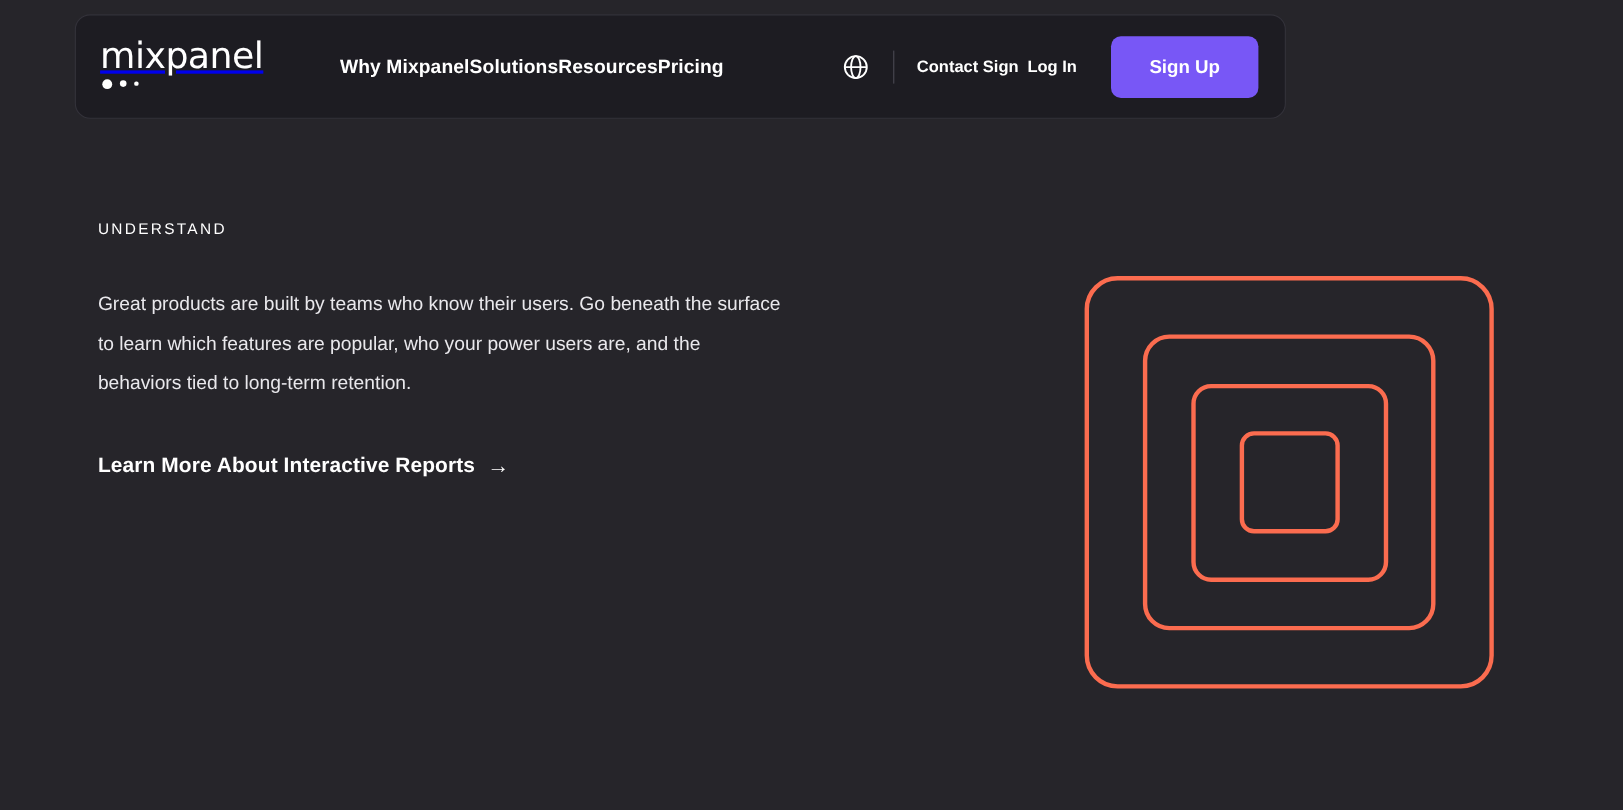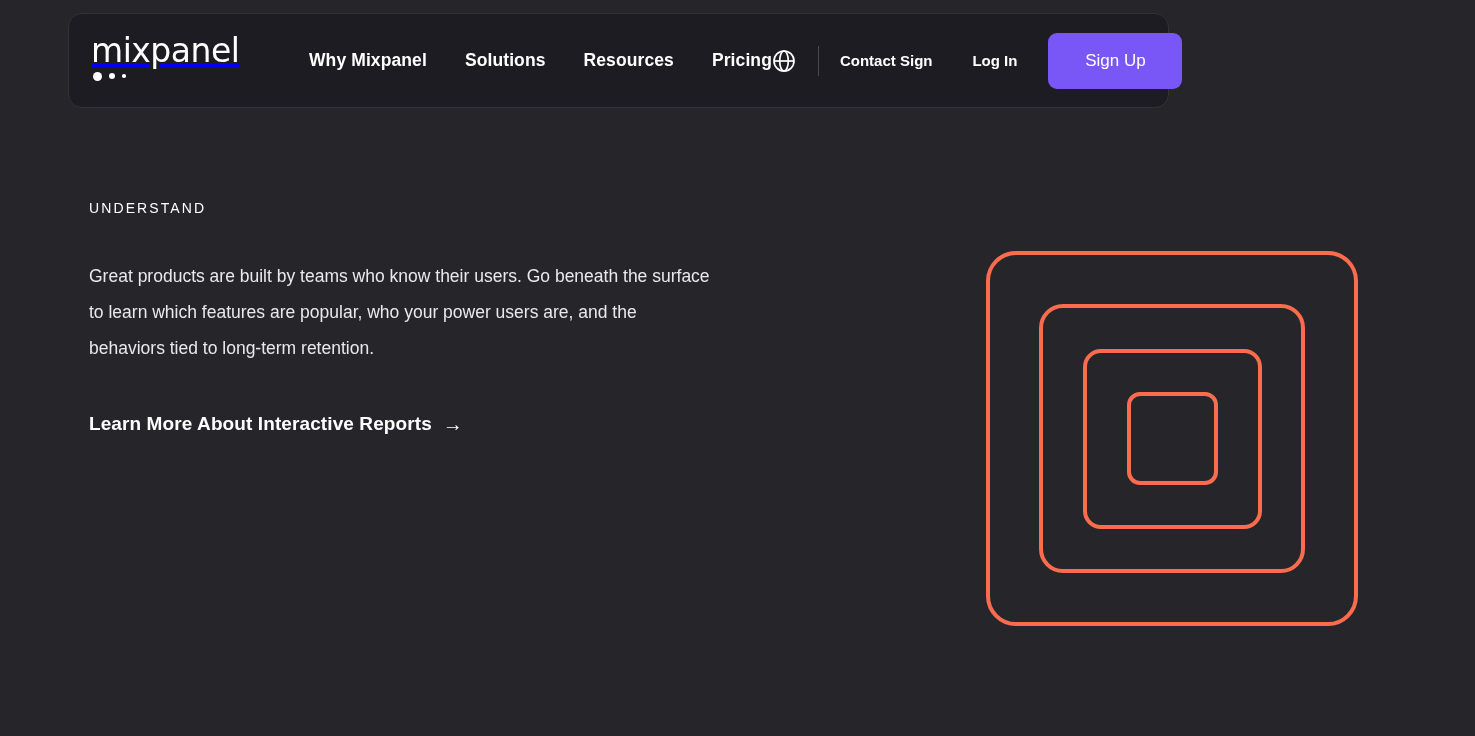--- a/index.html
+++ b/index.html
@@ -57,21 +57,20 @@
     margin-left: 2px;
   }
   .dot { background: #ffffff; border-radius: 50%; display: block; }
   .dot.d1 { width: 9px;   height: 9px; }
   .dot.d2 { width: 6px;   height: 6px; }
   .dot.d3 { width: 3.5px; height: 3.5px; }
 
   .nav {
     display: flex;
     align-items: center;
-    gap: 38px;
     margin-left: 78px;
   }
   .nav-link {
     color: #ffffff;
     font-size: 17.5px;
     font-weight: bold;
     letter-spacing: 0.1px;
     text-decoration: none;
     white-space: nowrap;
     cursor: pointer;
@@ -95,33 +94,33 @@
     margin: 0 21px 0 22px;
   }
   .util-link {
     color: #ffffff;
     font-size: 15px;
     font-weight: bold;
     text-decoration: none;
     white-space: nowrap;
     cursor: pointer;
   }
-  .util-link + .util-link { margin-left: 40px; }
+  .util-link + .util-link { margin-left: 8px; }
 
   .signup-btn {
     margin-left: 31px;
     width: 134px;
     height: 56px;
     background: #7857f6;
     border: none;
     border-radius: 9px;
     color: #ffffff;
     font-family: "Liberation Sans", sans-serif;
     font-size: 17px;
-    font-weight: normal;
+    font-weight: bold;
     cursor: pointer;
     display: flex;
     align-items: center;
     justify-content: center;
   }
 
   
   .hero {
     position: absolute;
     left: 89px;

